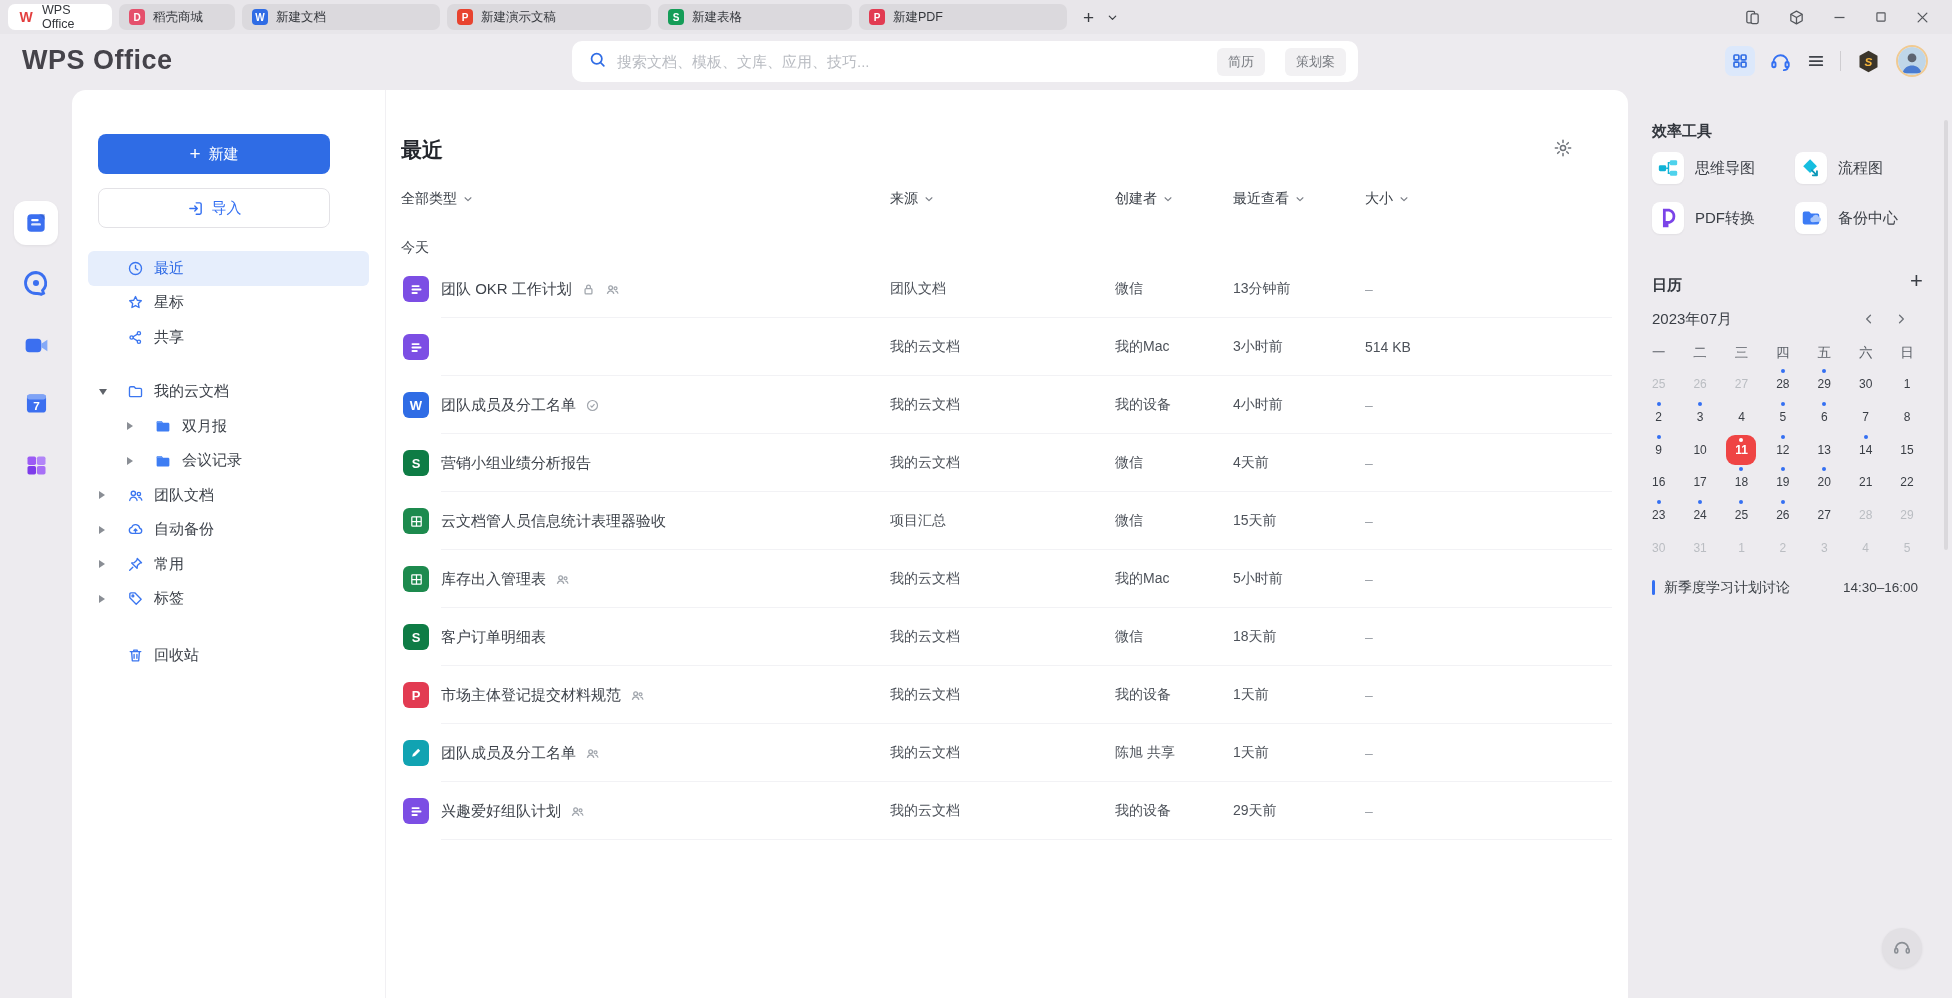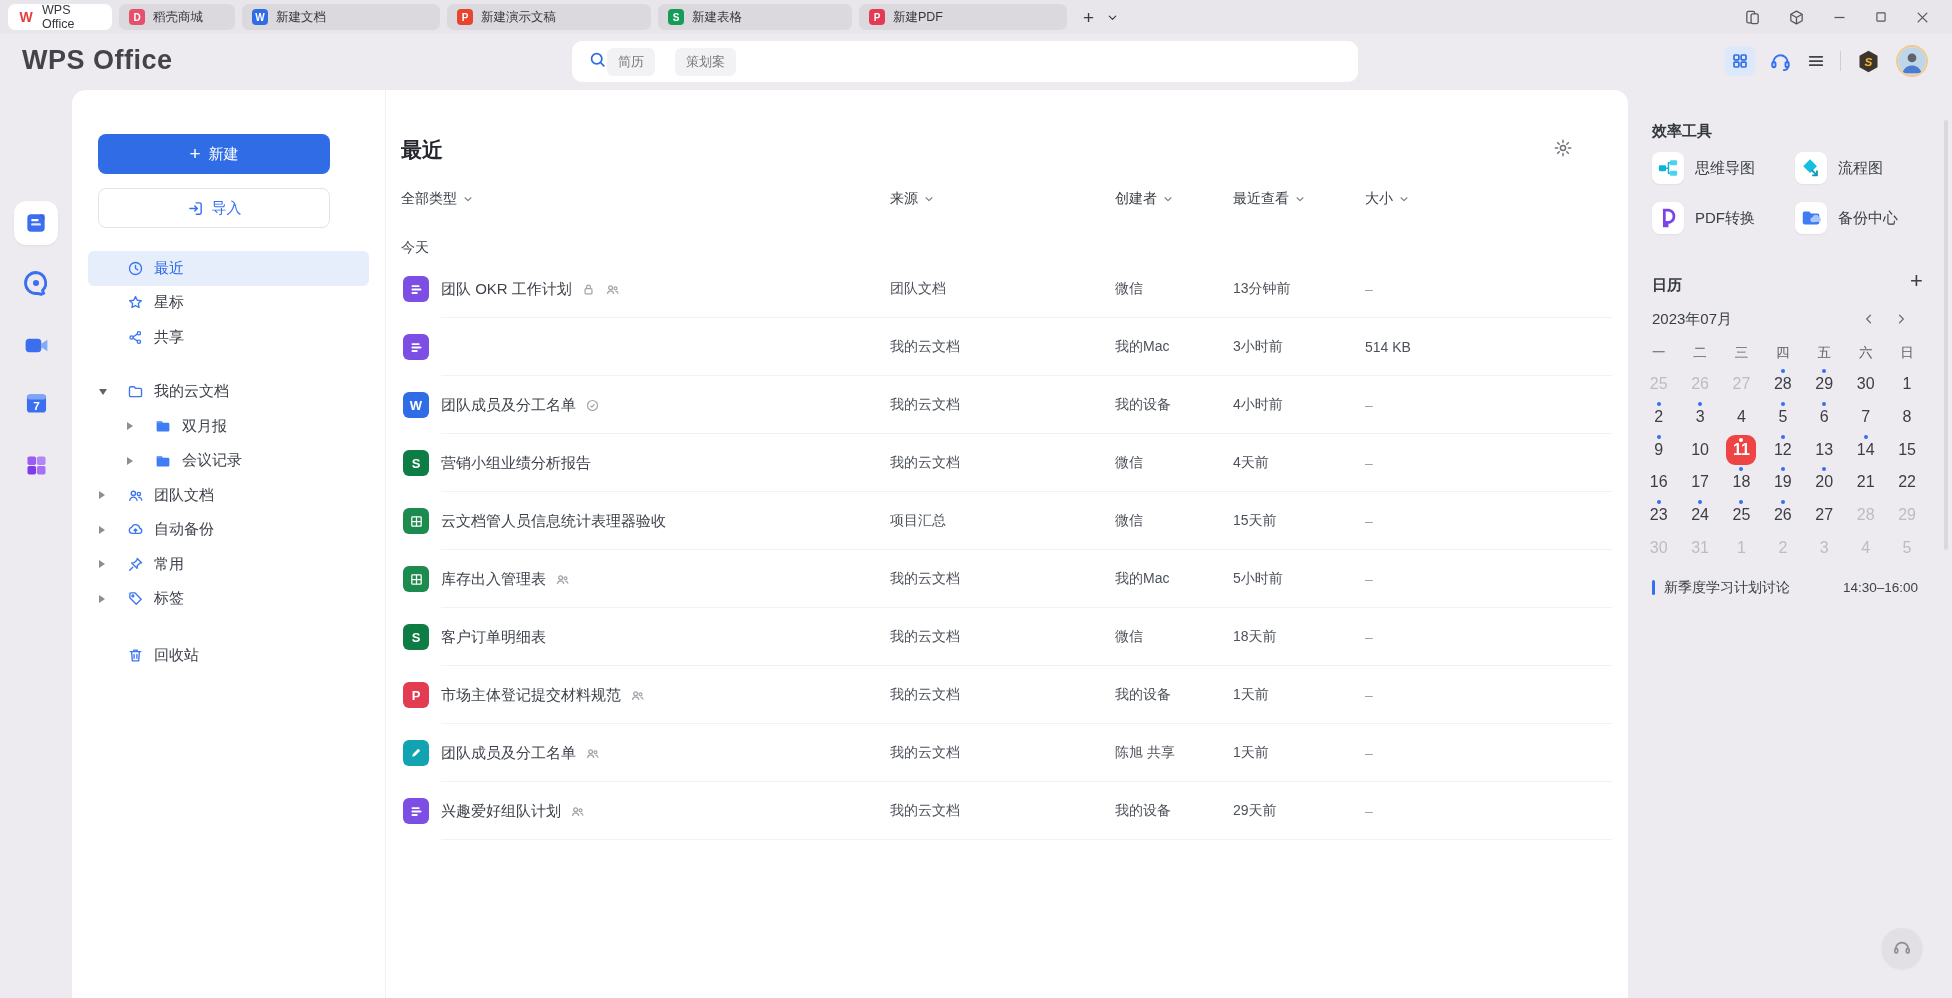--- a/index.html
+++ b/index.html
@@ -95,21 +95,21 @@
   .t-cal{top:186px}
   .cal-add{position:absolute;left:282px;top:180px;font-size:22px;font-weight:300;color:#3A3E45;line-height:1;}
   .cal-month{position:absolute;left:24px;top:220px;font-size:15px;color:#3A3E45;}
   .cal-prev,.cal-next{position:absolute;top:222px;color:#6E7278;display:flex;}
   .cal-prev{left:234px}.cal-next{left:266px}
   .weekdays,.calgrid{position:absolute;left:10px;display:grid;grid-template-columns:repeat(7,41.4px);}
   .weekdays{top:254px;}
   .wd{text-align:center;font-size:13.5px;color:#5B6067;}
   .calgrid{top:278px;grid-auto-rows:32.7px;}
   .day{display:flex;align-items:center;justify-content:center;}
-  .dbox{position:relative;width:30px;height:30px;display:flex;align-items:center;justify-content:center;border-radius:9px;font-size:16px;color:#3A3E45;}
+  .dbox{position:relative;width:30px;height:30px;display:flex;align-items:center;justify-content:center;border-radius:9px;font-size:12px;color:#3A3E45;}
   .day.muted .dbox{color:#BABDC2;}
   .ddot{display:none;position:absolute;top:0;left:50%;transform:translateX(-50%);width:4px;height:4px;border-radius:50%;background:#3470F2;}
   .day.dot .ddot{display:block;}
   .day.sel .dbox{background:#ef4444;color:#fff;font-weight:600;}
   .day.sel .ddot{background:#fff;top:3px;}
   .events{position:absolute;left:24px;top:482px;width:266px;}
   .event{position:relative;height:31px;display:flex;align-items:center;}
   .ebar{width:3px;height:15px;border-radius:2px;background:#3470F2;margin-right:9px;flex:none;}
   .etitle{font-size:14px;color:#3B4046;}
   .etime{position:absolute;right:0;font-size:13.5px;color:#3E4248;}
@@ -183,20 +183,21 @@
   </div>
 </div>
 
 <div class="appheader">
   <div class="logo">WPS Office</div>
   <div class="searchbar">
     <span><svg width="19" height="19" viewBox="0 0 24 24" fill="none" stroke="#2F6CE5" stroke-width="2.2" stroke-linecap="round">
           <circle cx="11" cy="11" r="6.5"></circle>
           <path d="M15.8 15.8L20 20"></path>
         </svg></span>
+    <input placeholder="搜索文档、模板、文库、应用、技巧..." style="">
     <span class="searchtags">
         <span class="stag">简历</span>
         <span class="stag">策划案</span>
       </span>
   </div>
   <div class="hicons">
     <span class="hgrid">
         <svg width="18" height="18" viewBox="0 0 24 24" fill="none" stroke="#2F6CE5" stroke-width="2.2">
           <rect x="4" y="4" width="6.5" height="6.5" rx="1.2"></rect>
           <rect x="13.5" y="4" width="6.5" height="6.5" rx="1.2"></rect>

